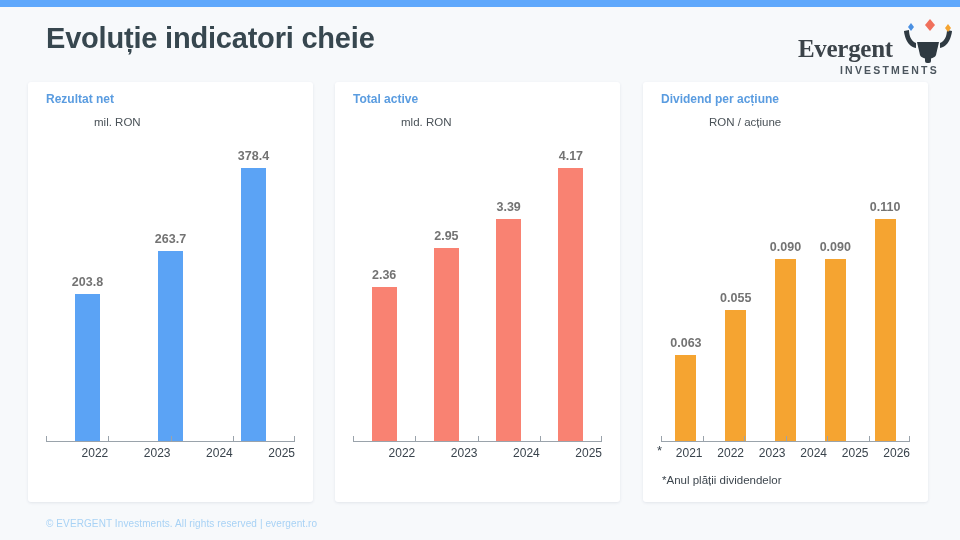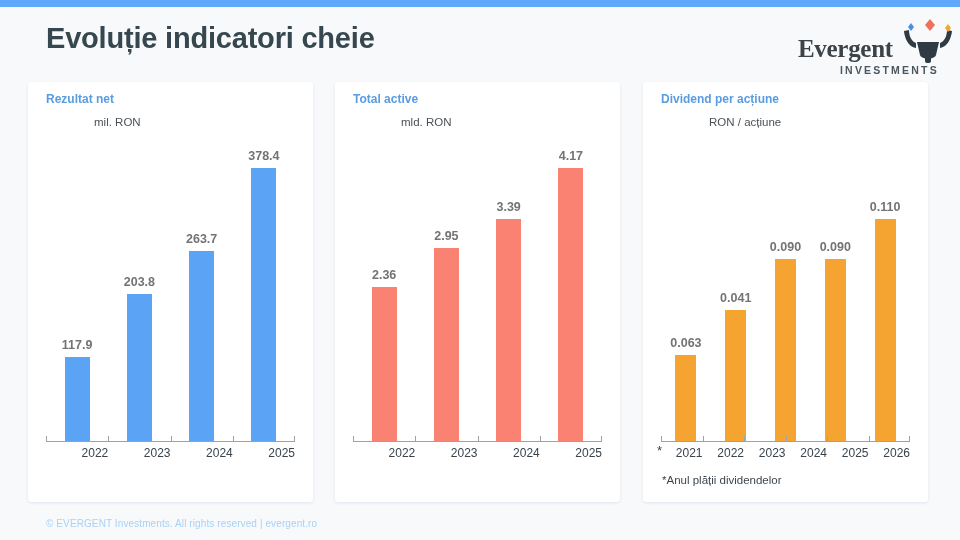--- a/index.html
+++ b/index.html
@@ -238,24 +238,20 @@
     </svg>
   </div>
 </div>
 
 <div class="card" id="card-rezultat-net">
   <div class="card-title">Rezultat net</div>
   <div class="card-subtitle">mil. RON</div>
   <div class="plot">
     <div class="bars-row">
         <div class="bar-col">
-          <div class="bar-value">117.9</div>
-          <div class="bar-rect" style="height: 85px; background: rgb(91, 163, 245);"></div>
-        </div>
-        <div class="bar-col">
           <div class="bar-value">203.8</div>
           <div class="bar-rect" style="height: 148px; background: rgb(91, 163, 245);"></div>
         </div>
         <div class="bar-col">
           <div class="bar-value">263.7</div>
           <div class="bar-rect" style="height: 191px; background: rgb(91, 163, 245);"></div>
         </div>
         <div class="bar-col">
           <div class="bar-value">378.4</div>
           <div class="bar-rect" style="height: 274px; background: rgb(91, 163, 245);"></div>
@@ -318,21 +314,21 @@
 <div class="card" id="card-dividend">
   <div class="card-title">Dividend per acțiune</div>
   <div class="card-subtitle">RON / acțiune</div>
   <div class="plot">
     <div class="bars-row">
         <div class="bar-col">
           <div class="bar-value">0.063</div>
           <div class="bar-rect" style="height: 87px; background: rgb(245, 164, 49);"></div>
         </div>
         <div class="bar-col">
-          <div class="bar-value">0.041</div>
+          <div class="bar-value">0.055</div>
           <div class="bar-rect" style="height: 132px; background: rgb(245, 164, 49);"></div>
         </div>
         <div class="bar-col">
           <div class="bar-value">0.090</div>
           <div class="bar-rect" style="height: 183px; background: rgb(245, 164, 49);"></div>
         </div>
         <div class="bar-col">
           <div class="bar-value">0.090</div>
           <div class="bar-rect" style="height: 183px; background: rgb(245, 164, 49);"></div>
         </div>

